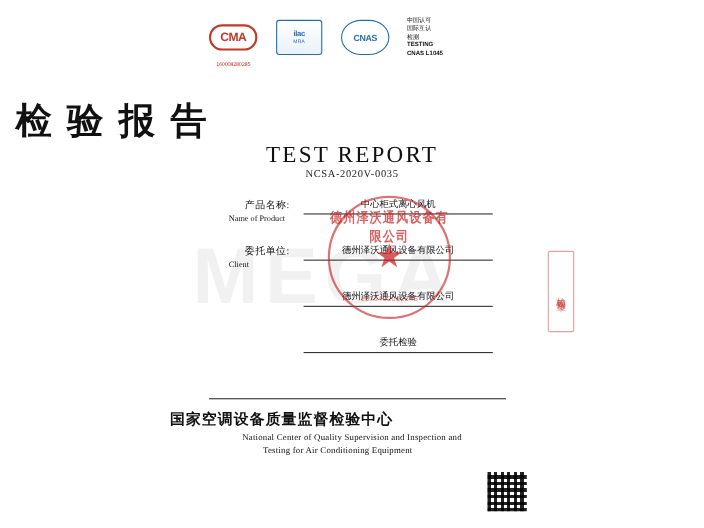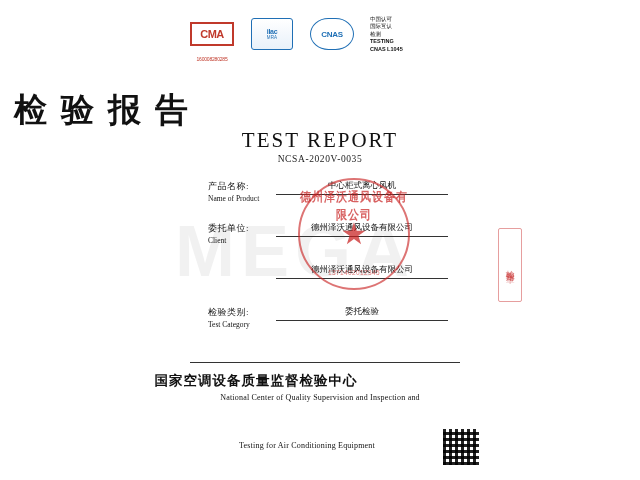--- a/index.html
+++ b/index.html
@@ -48,21 +48,21 @@
   .mark-caption {
     font-family: "Liberation Sans", sans-serif;
     font-size: 5px;
     color: #c0392b;
     margin-top: 2px;
     letter-spacing: -0.2px;
     white-space: nowrap;
   }
   .cma-box {
     border: 2px solid #c0392b;
-    border-radius: 0;
+    border-radius: 12px;
     width: 40px;
     height: 20px;
     display: flex;
     align-items: center;
     justify-content: center;
     font-family: "Liberation Sans", sans-serif;
     font-weight: bold;
     font-size: 11px;
     color: #c0392b;
     letter-spacing: -0.5px;
@@ -184,20 +184,21 @@
     left: 0;
     top: 0;
     width: 70px;
   }
   .label-cn {
     font-family: "Liberation Serif", serif;
     font-size: 9px;
     letter-spacing: 0.5px;
     color: #111;
     white-space: nowrap;
+    text-align: center;
   }
   .label-en {
     font-family: "Liberation Serif", serif;
     font-size: 7.5px;
     color: #111;
     white-space: nowrap;
     margin-top: 1px;
   }
   .field-line {
     position: absolute;
@@ -253,21 +254,20 @@
   .footer-en2 {
     position: absolute;
     top: 405px;
     left: 0;
     width: 614px;
     text-align: center;
     font-family: "Liberation Serif", serif;
     font-size: 8px;
     letter-spacing: 0.2px;
     color: #111;
-    margin-top: 36px;
   }
 
   
   .watermark {
     position: absolute;
     top: 210px;
     left: 175px;
     font-family: "Liberation Sans", sans-serif;
     font-size: 72px;
     font-weight: bold;
@@ -424,24 +424,20 @@
       <div class="field-value">德州泽沃通风设备有限公司</div>
       <div class="field-line"></div>
     </div>
 
     <div class="field-row">
       <div class="field-value">德州泽沃通风设备有限公司</div>
       <div class="field-line"></div>
     </div>
 
     <div class="field-row">
-      <div class="field-label">
-        <div class="label-cn">检验类别:</div>
-        <div class="label-en">Test Category</div>
-      </div>
       <div class="field-value">委托检验</div>
       <div class="field-line"></div>
     </div>
   </div>
 
   <div class="seal">
     <div class="seal-text-top">德州泽沃通风设备有限公司</div>
     <div class="seal-star">★</div>
     <div class="seal-text-bottom">1371402012345</div>
   </div>

